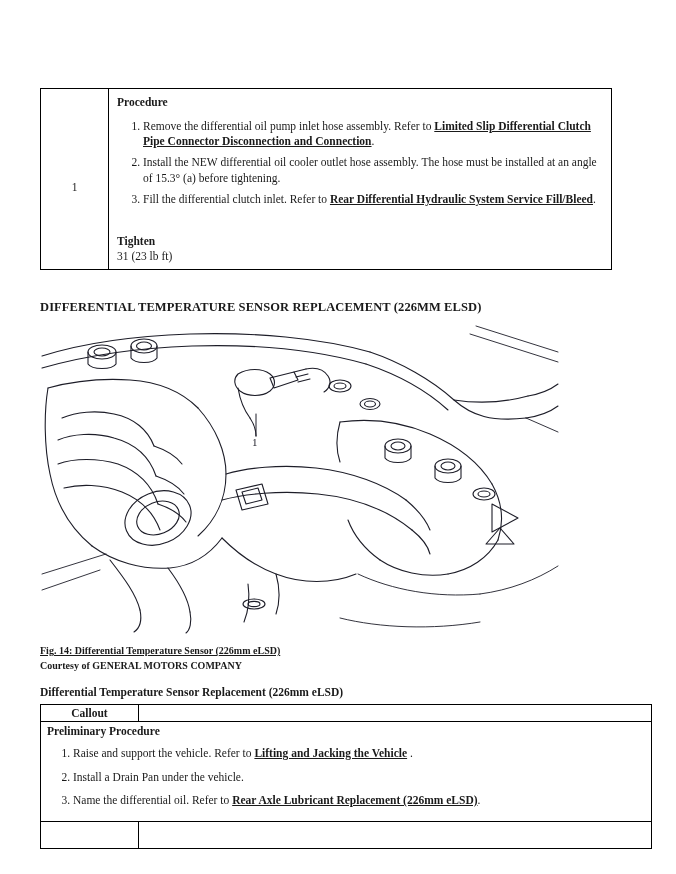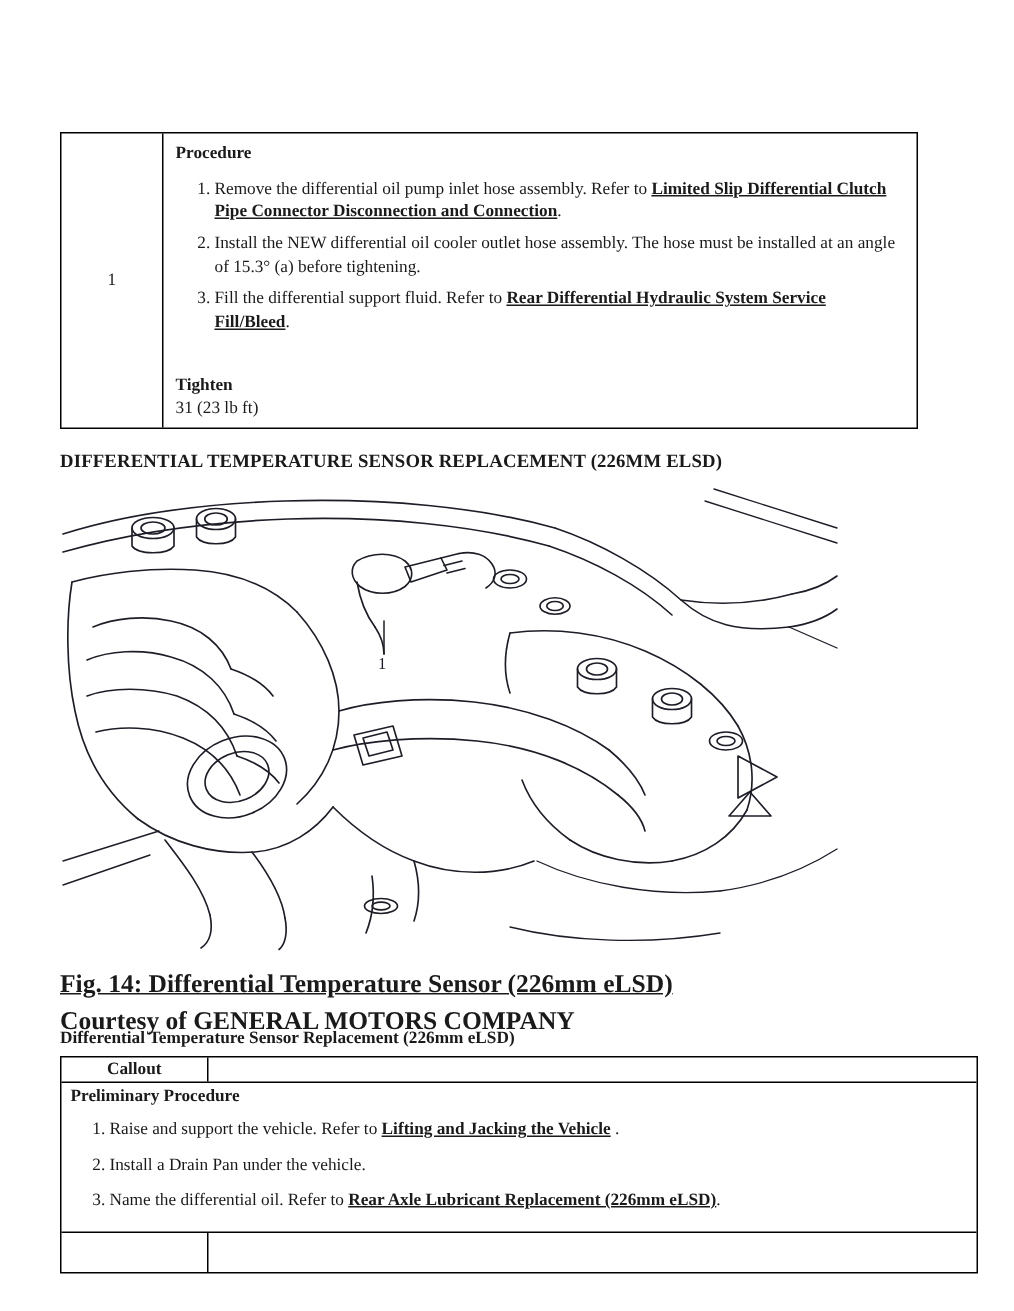--- a/index.html
+++ b/index.html
@@ -98,21 +98,21 @@
     top: 322px;
     width: 520px;
     height: 312px;
   }
   .figure svg { display: block; }
 
   .fig-caption {
     position: absolute;
     left: 40px;
     top: 644px;
-    font-size: 17px;
+    font-size: 10px;
     font-weight: bold;
     line-height: 1.45;
   }
   .fig-caption .fig-link {
     text-decoration: underline;
   }
 
   
   .lower-title {
     position: absolute;
@@ -183,21 +183,21 @@
 
   <div class="table-top">
     <div class="col-callout">
       <div class="cnum">1</div>
     </div>
     <div class="col-body">
       <div class="hdr-bold">Procedure</div>
       <ol class="proc">
         <li><span>Remove the differential oil pump inlet hose assembly. Refer to </span><span class="lnk">Limited Slip Differential Clutch Pipe Connector Disconnection and Connection</span><span>.</span></li>
         <li><span>Install the NEW differential oil cooler outlet hose assembly. The hose must be installed at an angle of 15.3° (a) before tightening.</span></li>
-        <li><span>Fill the differential support fluid. Refer to </span><span class="lnk">Rear Differential Hydraulic System Service Fill/Bleed</span><span>.</span></li>
+        <li><span>Fill the differential clutch inlet. Refer to </span><span class="lnk">Rear Differential Hydraulic System Service Fill/Bleed</span><span>.</span></li>
       </ol>
       <div class="tighten-block">
         <div class="t-label">Tighten</div>
         <div class="t-val">31 (23 lb ft)</div>
       </div>
     </div>
   </div>
 
   <div class="section-title">DIFFERENTIAL TEMPERATURE SENSOR REPLACEMENT (226MM ELSD)</div>
 

